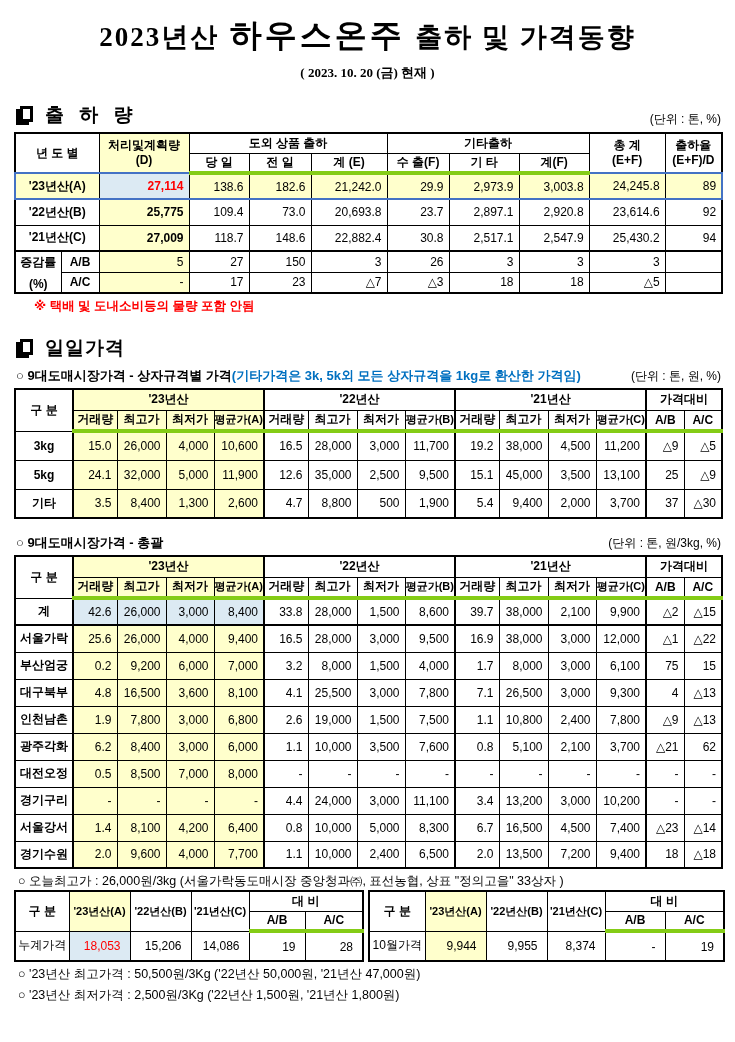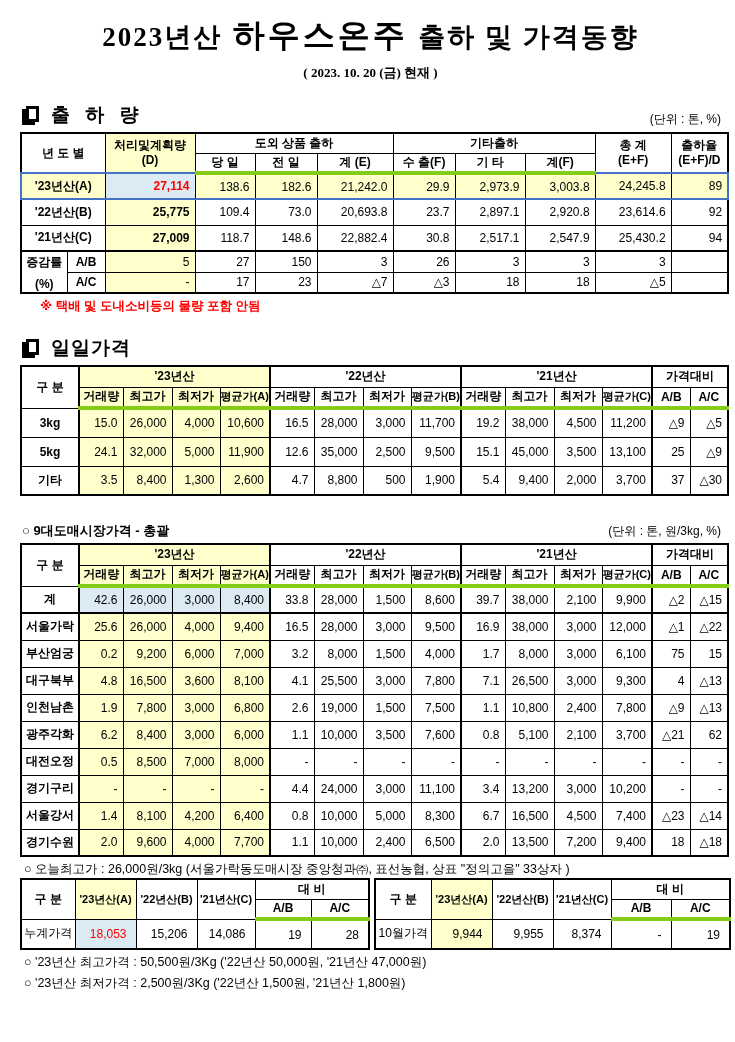--- a/index.html
+++ b/index.html
@@ -1,18 +1,18 @@
 <!DOCTYPE html>
 <html><head>
 <meta charset="utf-8">
 <style>
   * { margin:0; padding:0; box-sizing:border-box; }
   html,body { background:#fff; }
   body { width:735px; height:1042px; font-family:"Liberation Sans","DejaVu Sans",sans-serif; color:#000; }
-  .page { width:735px; height:1042px; padding:10px 14px 6px 20px; overflow:hidden; position:relative; }
+  .page { width:735px; height:1042px; padding:10px 14px 6px 14px; overflow:hidden; position:relative; }
 
   
   .title-line { text-align:center; margin-top:4px; white-space:nowrap; }
   .title-year, .title-tail { font-family:"Liberation Serif","DejaVu Serif",serif; font-size:27px; font-weight:bold; letter-spacing:2px; }
   .title-product { font-size:32px; font-weight:900; letter-spacing:3px; margin:0 6px; font-family:"Liberation Sans",sans-serif; }
   .url-line { text-align:center; font-family:"Liberation Serif","DejaVu Serif",serif; font-size:15px; margin-top:2px; }
   .date-line { text-align:center; font-size:13px; font-weight:bold; margin-top:6px; font-family:"Liberation Serif","DejaVu Serif",serif; }
 
   
   .sect { display:flex; align-items:center; margin-top:20px; margin-bottom:4px; }
@@ -193,20 +193,25 @@
       </tbody>
   </table>
 
   <div class="note-red">※ 택배 및 도내소비등의 물량 포함 안됨</div>
 
   <div class="sect">
     <span class="sq"></span>
     <span class="sect-title" style="letter-spacing:1px">일일가격</span>
   </div>
 
+  <div class="subline">
+    <span class="st">○ 9대도매시장가격 - 상자규격별 가격</span>
+    <span class="st-blue">(기타가격은 3k, 5k외 모든 상자규격을 1kg로 환산한 가격임)</span>
+    <span class="unit">(단위 : 톤,  원, %)</span>
+  </div>
 
   <table class="t23 tbox">
     <colgroup>
       <col style="width:58px">
       <col style="width:44px">
         <col style="width:49px">
         <col style="width:48px">
         <col style="width:50px">
       <col style="width:44px">
         <col style="width:49px">
@@ -292,21 +297,21 @@
           <td class="num bl">5.4</td>
           <td class="num">9,400</td>
           <td class="num">2,000</td>
           <td class="num">3,700</td>
           <td class="num bl">37</td>
           <td class="num dl">△30</td>
         </tr>
       </tbody>
   </table>
 
-  <div class="subline" style="margin-top:26px">
+  <div class="subline" style="margin-top:15px">
     <span class="st">○ 9대도매시장가격 - 총괄</span>
     <span class="unit">(단위 : 톤, 원/3kg, %)</span>
   </div>
 
   <table class="t23 ttot">
     <colgroup>
       <col style="width:58px">
       <col style="width:44px">
         <col style="width:49px">
         <col style="width:48px">

